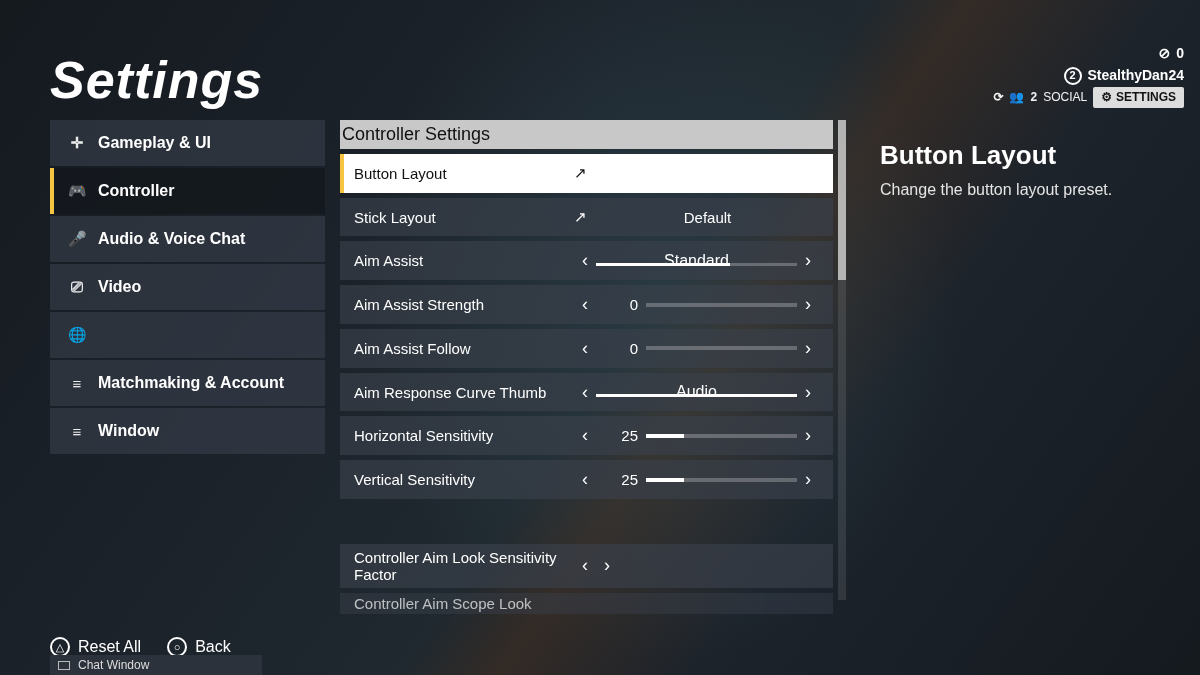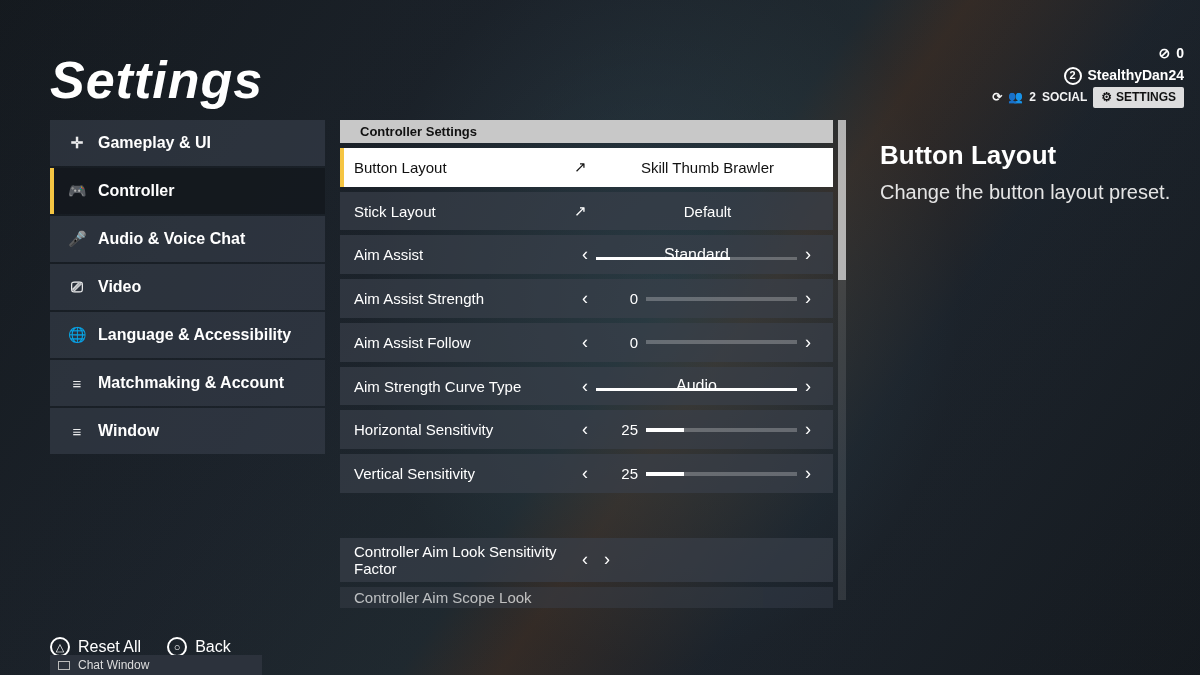--- a/index.html
+++ b/index.html
@@ -30,22 +30,22 @@
 .sidebar-item.active {
   background:rgba(20,24,30,0.9);
   border-left:4px solid #f5c542;
 }
 .sidebar-item .sb-icon { width:18px; text-align:center; opacity:0.9; font-size:15px; }
 
 .settings-col {
   position:absolute; left:340px; top:120px; width:493px;
 }
 .section-header {
-  background:#c8c8c8; color:#111; font-size:13px; font-weight:700;
-  padding:4px 20px;
+  background:#c8c8c8; color:#111; font-size:18px; font-weight:400;
+  padding:4px 2px;
 }
 .settings-list {
   display:flex; flex-direction:column; gap:5px; margin-top:5px;
   height:460px; overflow:hidden;
 }
 .setting-row {
   background:rgba(58,64,76,0.65);
   height:44px; display:flex; align-items:center;
   padding:0 14px; position:relative;
 }
@@ -80,21 +80,21 @@
 }
 .scrollbar-thumb {
   position:absolute; left:0; top:0; width:100%; height:160px;
   background:rgba(255,255,255,0.6);
 }
 
 .detail-pane {
   position:absolute; left:880px; top:140px; width:300px;
 }
 .detail-title { font-size:26px; font-weight:700; margin-bottom:10px; }
-.detail-desc { font-size:20px; color:#e5e5e5; }
+.detail-desc { font-size:16px; color:#e5e5e5; }
 
 .topright {
   position:absolute; right:16px; top:42px; text-align:right;
   font-size:14px; font-weight:600; line-height:1.6;
 }
 .tr-line { display:flex; justify-content:flex-end; align-items:center; gap:6px; }
 .badge-circle {
   display:inline-flex; width:18px; height:18px; border-radius:50%;
   border:2px solid #fff; align-items:center; justify-content:center; font-size:11px;
 }
@@ -137,39 +137,37 @@
     <div class="sidebar-item">
       <span class="sb-icon">🎤</span>
       <span>Audio &amp; Voice Chat</span>
     </div>
     <div class="sidebar-item">
       <span class="sb-icon">⎚</span>
       <span>Video</span>
     </div>
     <div class="sidebar-item">
       <span class="sb-icon">🌐</span>
-      <span>Language &amp; Accessibility</span>
     </div>
     <div class="sidebar-item">
       <span class="sb-icon">≡</span>
       <span>Matchmaking &amp; Account</span>
     </div>
     <div class="sidebar-item">
       <span class="sb-icon">≡</span>
       <span>Window</span>
     </div>
   </div>
 
 <div class="settings-col">
   <div class="section-header">Controller Settings</div>
   <div class="settings-list">
       <div class="setting-row selected">
         <div class="setting-label">Button Layout</div>
         <div class="open-icon">↗</div>
-        <div class="setting-value">Skill Thumb Brawler</div>
       </div>
       <div class="setting-row">
         <div class="setting-label">Stick Layout</div>
         <div class="open-icon">↗</div>
         <div class="setting-value">Default</div>
       </div>
       <div class="setting-row">
         <div class="setting-label">Aim Assist</div>
         <div class="arrow">‹</div>
         <div class="value-col">
@@ -198,21 +196,21 @@
         <div class="arrow">‹</div>
         <div class="slider-wrap">
           <div class="slider-val">0</div>
           <div class="slider-track">
             <div class="slider-fill" style="width: 0%;"></div>
           </div>
         </div>
         <div class="arrow">›</div>
       </div>
       <div class="setting-row">
-        <div class="setting-label">Aim Strength Curve Type</div>
+        <div class="setting-label">Aim Response Curve Thumb</div>
         <div class="arrow">‹</div>
         <div class="value-col">
           <div>Audio</div>
           <div class="opt-track">
             <div class="opt-seg on"></div>
             <div class="opt-seg on"></div>
           </div>
         </div>
         <div class="arrow">›</div>
       </div>
@@ -264,21 +262,21 @@
     <span>0</span>
   </div>
   <div class="tr-line">
     <span class="badge-circle">2</span>
     <span>StealthyDan24</span>
   </div>
   <div class="tr-line mini">
     <span>⟳</span>
     <span>👥</span>
     <span>2</span>
-    <span style="font-weight:700;">SOCIAL</span>
+    <span style="font-weight:400;">SOCIAL</span>
     <span class="pill">
       <span>⚙</span>
       <span>SETTINGS</span>
     </span>
   </div>
 </div>
 
 <div class="footer">
   <div class="hint">
     <span class="hint-btn">△</span>

